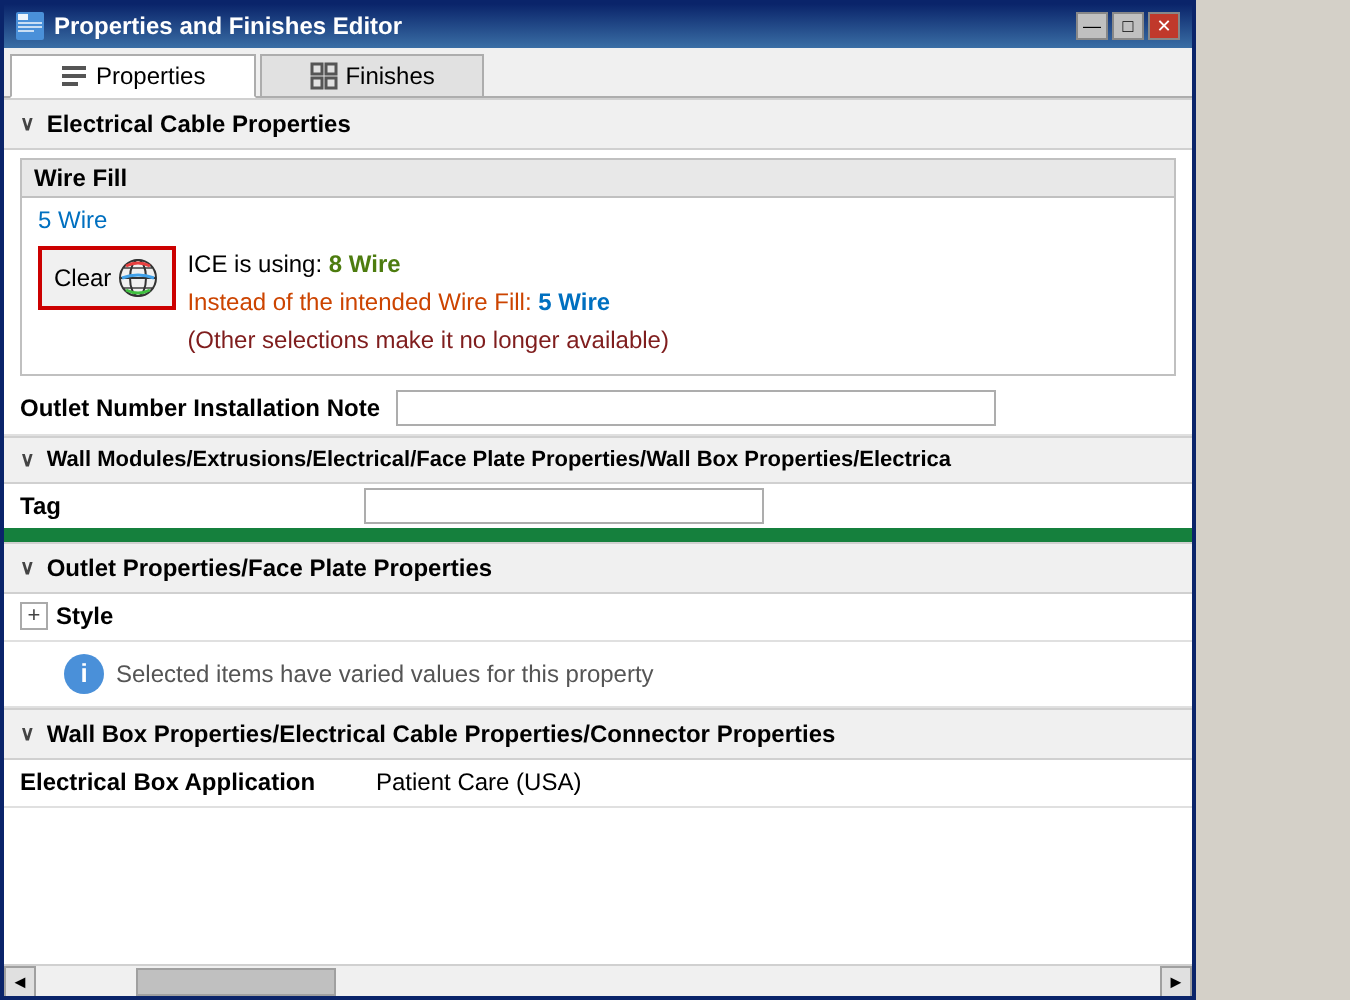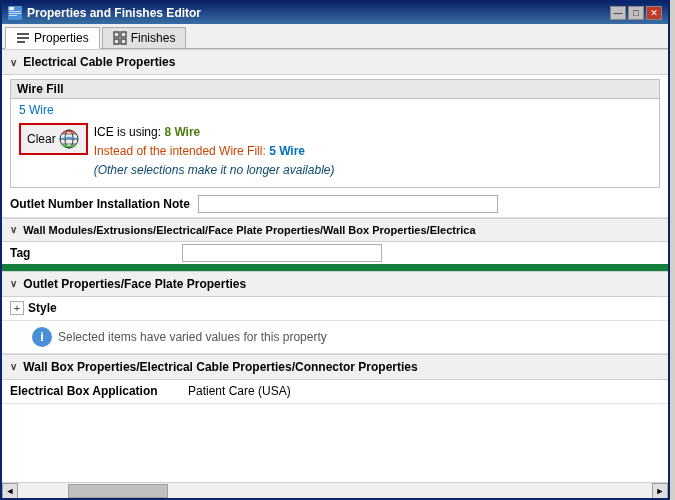--- a/index.html
+++ b/index.html
@@ -6,21 +6,21 @@
     body {
       font-family: 'Segoe UI', Tahoma, Arial, sans-serif;
       font-size: 12px;
       background: #d4d0c8;
       width: 675px;
       height: 500px;
       overflow: hidden;
     }
 
     .window {
-      width: 670px;
+      width: 598px;
       height: 500px;
       border: 2px solid #0a246a;
       display: flex;
       flex-direction: column;
       background: #f0f0f0;
     }
 
     .title-bar {
       background: linear-gradient(to bottom, #0a246a, #3a6ea5);
       color: white;
@@ -82,21 +82,21 @@
     .tab-bar {
       background: #f0f0f0;
       border-bottom: 1px solid #adadad;
       display: flex;
       padding: 3px 3px 0;
       gap: 2px;
       flex-shrink: 0;
     }
 
     .tab {
-      padding: 3px 10px;
+      padding: 3px 24px;
       border: 1px solid #adadad;
       border-bottom: none;
       background: #e1e1e1;
       cursor: pointer;
       display: flex;
       align-items: center;
       gap: 4px;
       font-size: 12px;
     }
 
@@ -234,22 +234,21 @@
 
     .warning-line-ice {
       color: #000;
     }
 
     .warning-line-intended {
       color: #cc4400;
     }
 
     .warning-note {
-      color: #0c4a6e;
-      font-style: italic;
+      color: #7f1d1d;
     }
 
     .tag-row {
       display: flex;
       align-items: center;
       border-bottom: 7px solid #15803d;
       min-height: 24px;
     }
 
     .tag-label {

